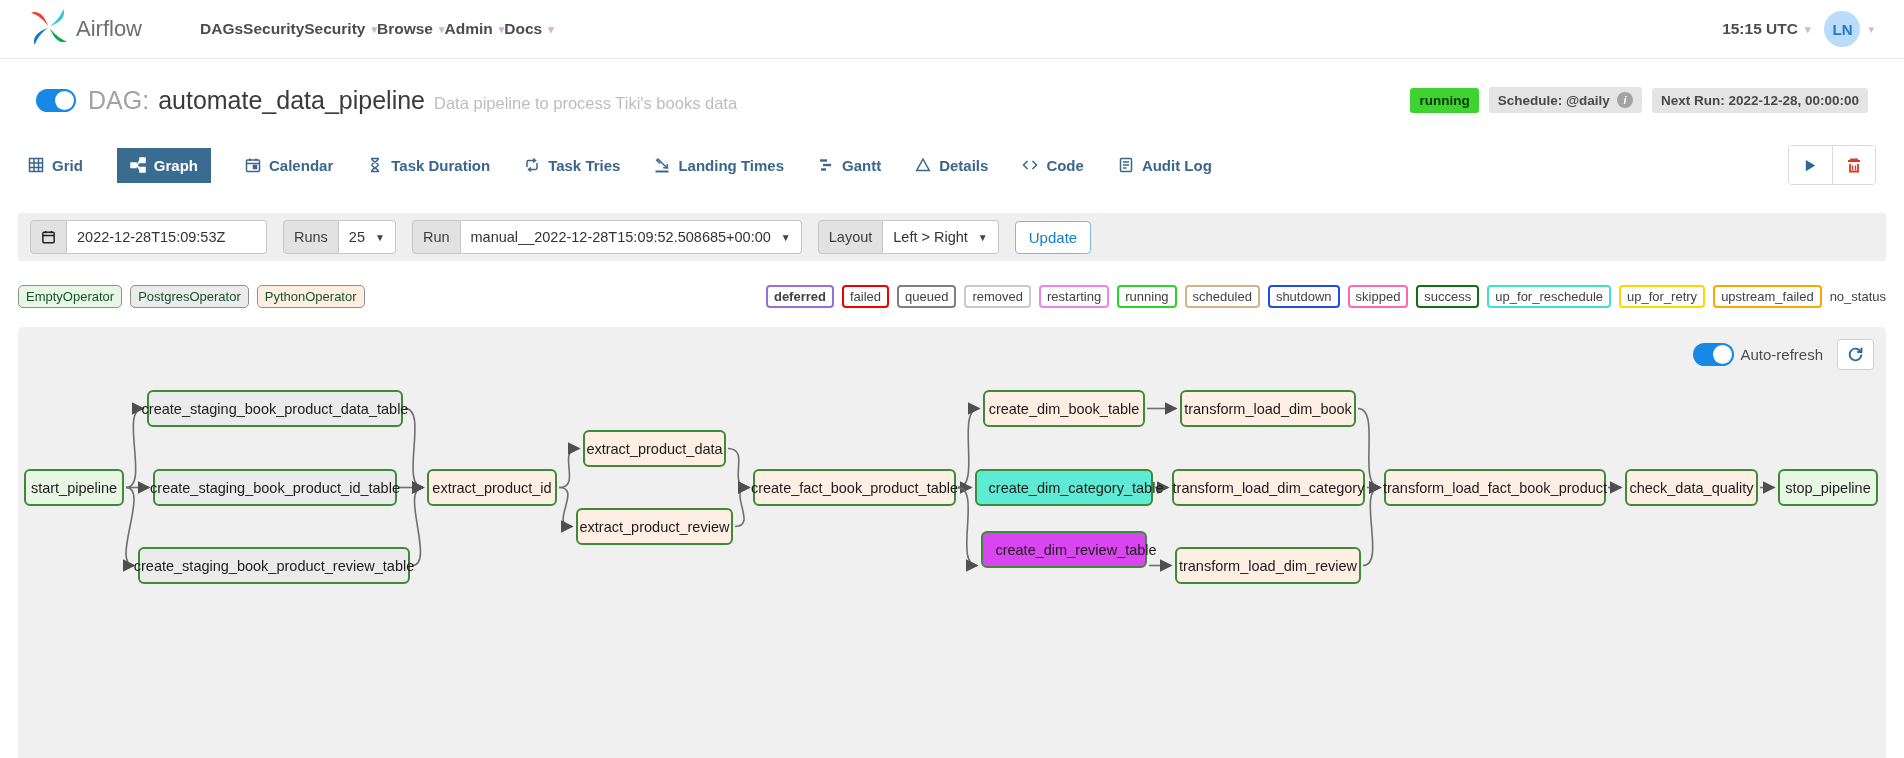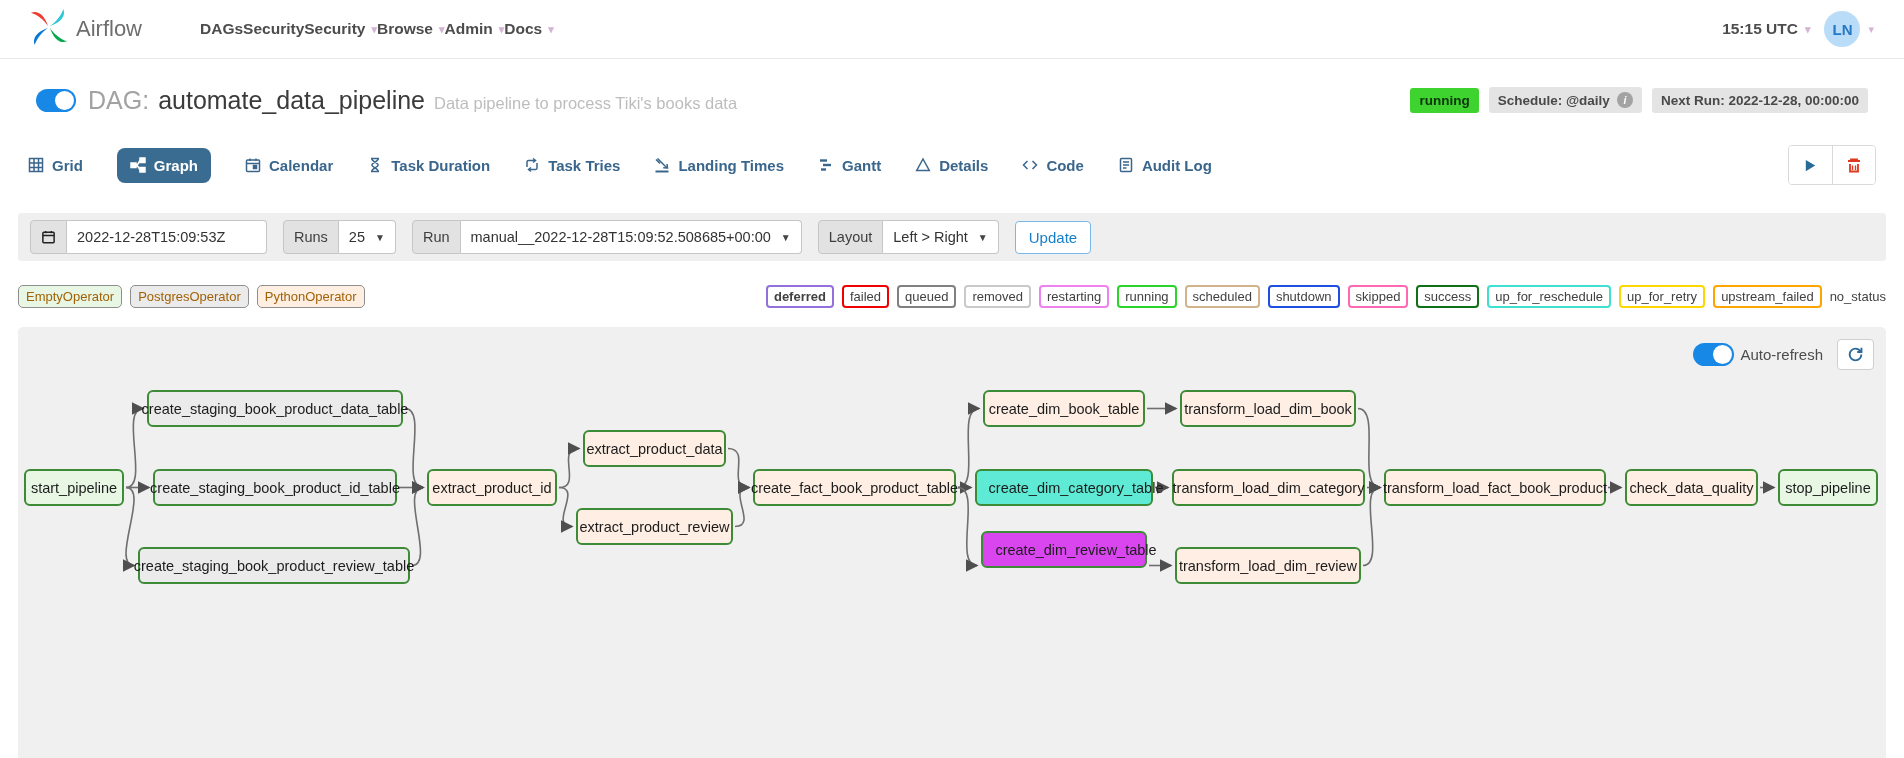--- a/index.html
+++ b/index.html
@@ -30,21 +30,21 @@
   .hbadge { background:#e4e4e4; color:#494949; font-size:13.5px; font-weight:700; padding:5px 9px; border-radius:3px;
     display:flex; align-items:center; gap:7px; white-space:nowrap;}
   .hbadge.running { background:#3ed32e; color:#0c330c; }
   .info-dot { width:16px; height:16px; border-radius:50%; background:#a3a3a3; color:#fff; font-size:10.5px; font-weight:700;
     display:flex; align-items:center; justify-content:center; font-style:italic;}
 
   
   .tabs-row { margin:26px 28px 0; height:40px; display:flex; align-items:center; gap:34px; }
   .tab { display:flex; align-items:center; gap:8px; color:#3a668c; font-size:15px; font-weight:600; cursor:pointer; white-space:nowrap;}
   .tab svg { stroke:#3a668c; }
-  .tab.active { background:#3a6b91; color:#fff; padding:9px 13px; border-radius:8px; }
+  .tab.active { background:#3a6b91; color:#fff; padding:9px 13px; border-radius:0; }
   .tab.active svg { stroke:#fff; }
   .tab-actions { margin-left:auto; display:flex; border:1px solid #d9d9d9; border-radius:4px; overflow:hidden; }
   .tab-actions .abtn { width:43px; height:38px; background:#fff; display:flex; align-items:center; justify-content:center; cursor:pointer;}
   .tab-actions .abtn + .abtn { border-left:1px solid #d9d9d9; }
 
   
   .filter { margin:28px 18px 0; height:48px; background:#efefef; border-radius:3px; display:flex; align-items:center;
     padding:0 12px; gap:16px; }
   .igroup { display:flex; align-items:stretch; height:34px; }
   .addon { background:#e2e2e2; border:1px solid #c6c6c6; display:flex; align-items:center; padding:0 10px;
@@ -55,21 +55,21 @@
   .selcaret { font-size:10px; color:#444; }
   .update-btn { background:#fff; border:1px solid #79b8e8; color:#157fc9; font-size:15px; padding:7px 13px;
     border-radius:4px; cursor:pointer; font-family:"Liberation Sans",sans-serif;}
   .find-task { margin-left:auto; width:272px; height:36px; border:1px solid #cbcbcb; border-radius:6px; padding:0 12px;
     font-size:14.5px; color:#333; outline:none; background:#fff; font-family:"Liberation Sans",sans-serif;}
   .find-task::placeholder { color:#a9a9a9; }
 
   
   .legend { margin:22px 18px 0; height:26px; display:flex; align-items:center; }
   .ops { display:flex; gap:8px; }
-  .op-badge { border:1px solid #8f8f8f; border-radius:5px; padding:3px 7px; font-size:13px; color:#a16207; cursor:pointer;}
+  .op-badge { border:1px solid #8f8f8f; border-radius:5px; padding:3px 7px; font-size:13px; color:#14532d; cursor:pointer;}
   .states { margin-left:auto; display:flex; gap:8px; align-items:center; }
   .state-badge { background:#fff; border-width:2px; border-style:solid; border-radius:4px; padding:2px 6px;
     font-size:13px; color:#414141; cursor:pointer; white-space:nowrap;}
   .state-badge.none { border:none; padding:2px 0; cursor:default;}
 
   
   .panel { position:relative; margin:18px 18px 0; height:506px; background:#f0f0f0; border-radius:5px; }
   .panel svg.edges { position:absolute; left:0; top:0; }
   .auto-refresh { position:absolute; top:12px; right:12px; display:flex; align-items:center; gap:6px; z-index:5;}
   .ar-label { font-size:15px; color:#4c4c4c; }

